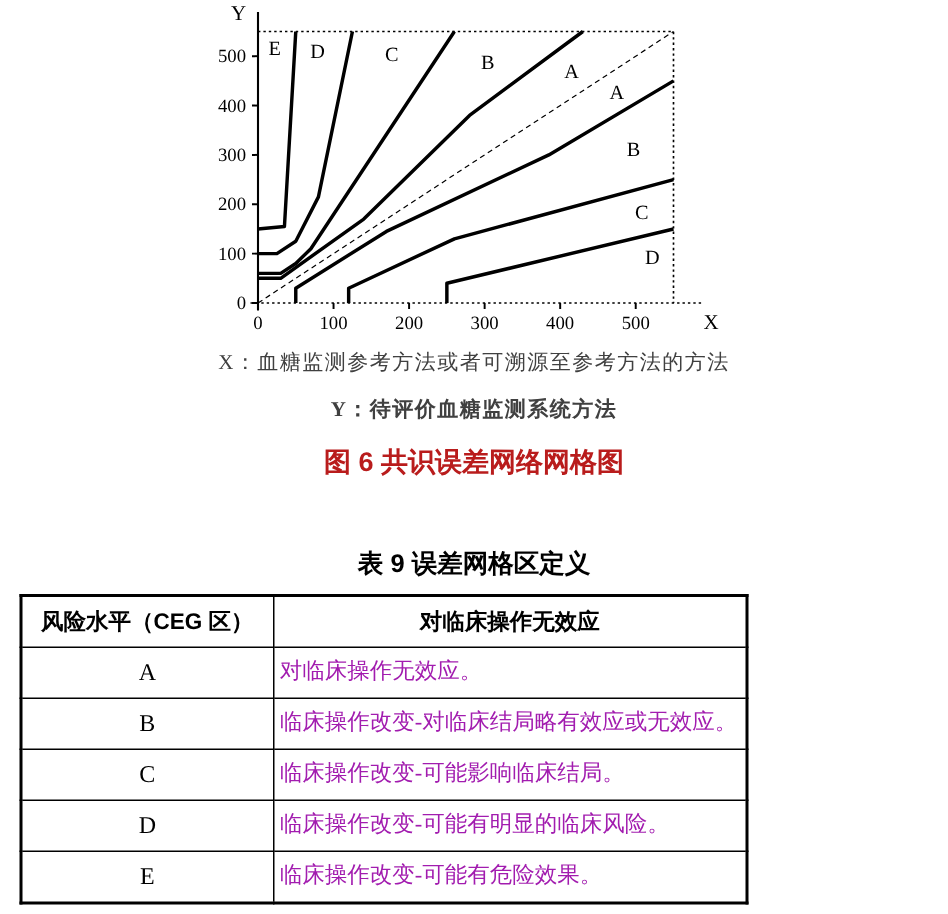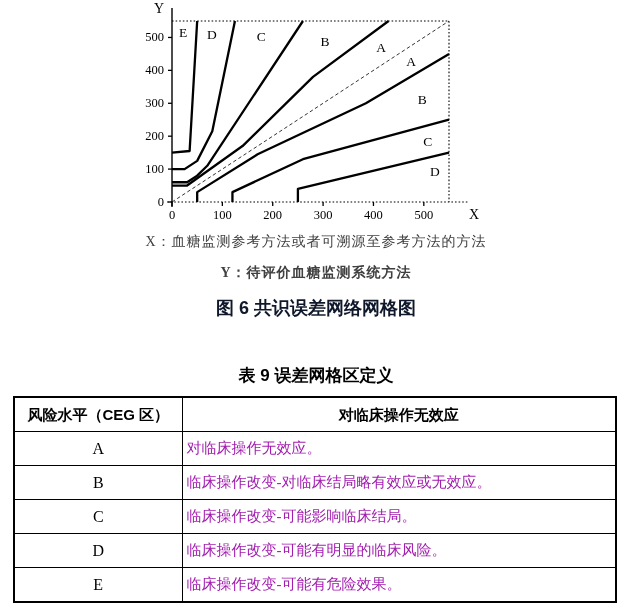--- a/index.html
+++ b/index.html
@@ -11,29 +11,29 @@
   .figure-wrap{height:230px;}
   #ceg-svg{display:block;margin-left:113px;}
   #ceg-svg text{font-family:"Liberation Serif","DejaVu Serif",serif;fill:#000;}
   .axis-caption{
     margin:0;text-align:center;font-size:14px;letter-spacing:1px;color:#404040;
   }
   .axis-caption.xcap{margin-top:3px;}
   .axis-caption.ycap{margin-top:13px;font-weight:bold;}
   .figure-title{
     margin:14px 0 0;text-align:center;font-size:18px;font-weight:bold;
-    font-family:"Liberation Sans","DejaVu Sans",sans-serif;color:#0f172a;
+    font-family:"Liberation Sans","DejaVu Sans",sans-serif;color:#b91c1c;
   }
   .table-title{
     margin:44px 0 9px;text-align:center;font-size:17px;font-weight:bold;
     font-family:"Liberation Sans","DejaVu Sans",sans-serif;color:#000;
   }
   table.grid{
     border-collapse:collapse;table-layout:fixed;
-    margin-left:13px;width:604px;border:2px solid #000;
+    margin-left:13px;width:486px;border:2px solid #000;
   }
   table.grid th, table.grid td{
     border:1px solid #000;padding:7px 4px;line-height:19px;
   }
   th.h-level, th.h-risk{
     font-family:"Liberation Sans","DejaVu Sans",sans-serif;
     font-size:15px;font-weight:bold;text-align:center;
   }
   td.level{text-align:center;font-size:16px;}
   td.risk{font-size:15px;padding-left:9px;color:#a21caf;}

